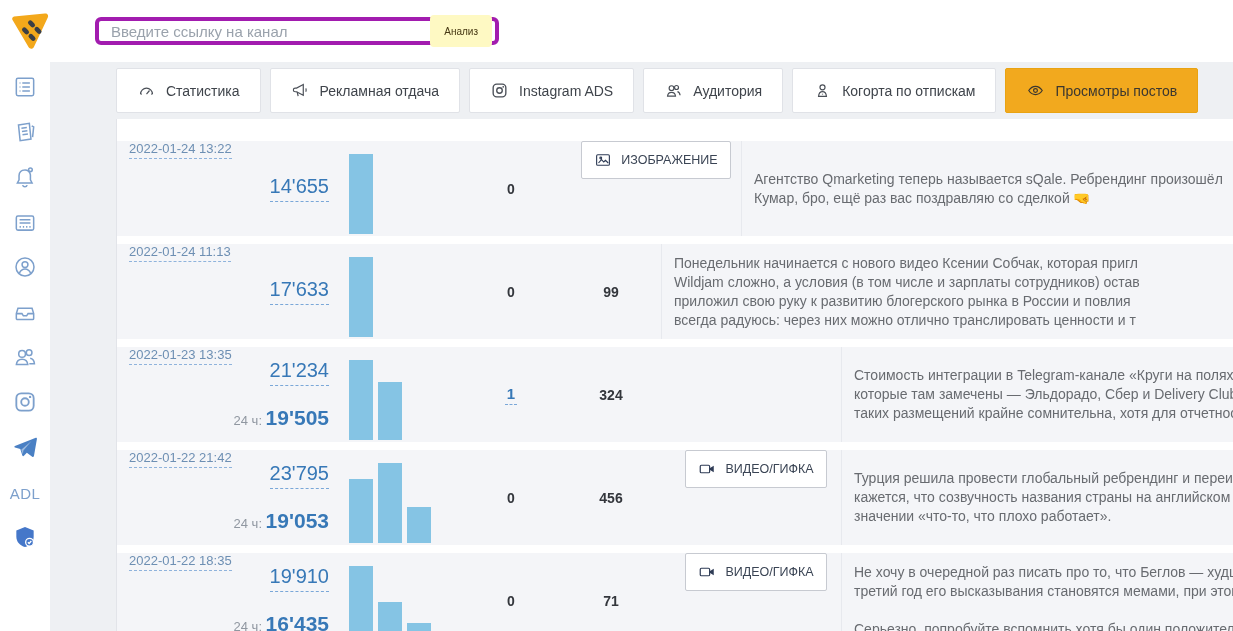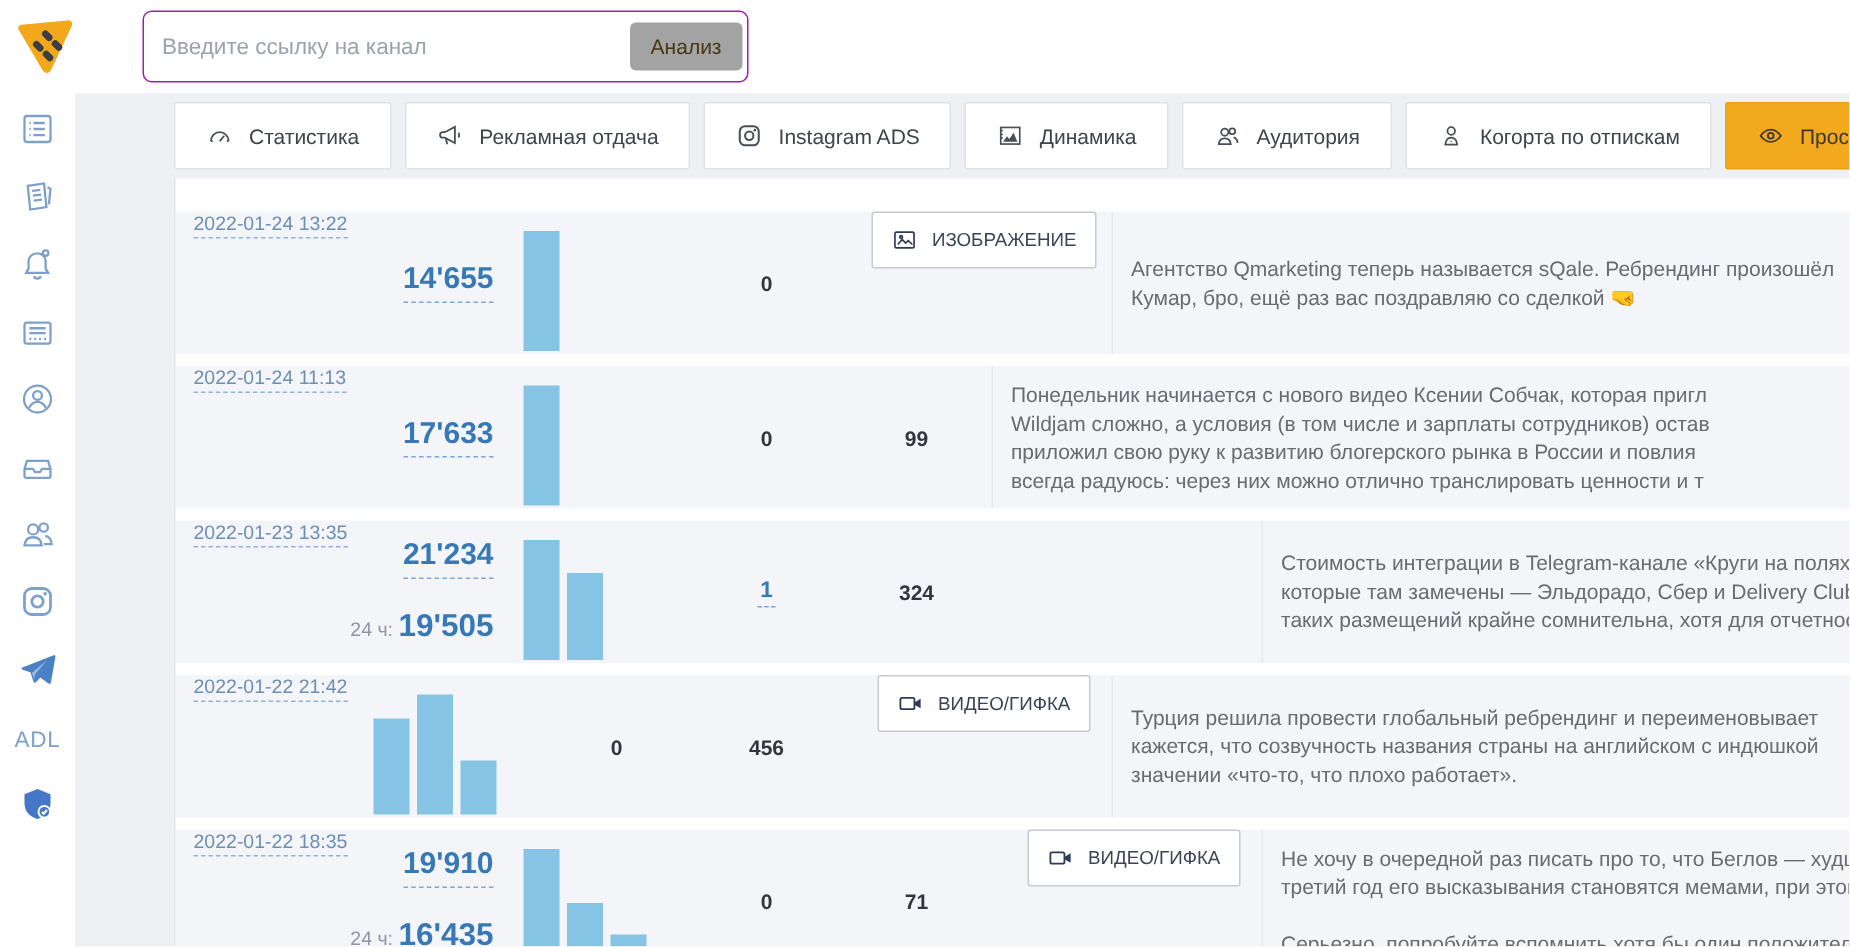--- a/index.html
+++ b/index.html
@@ -5,24 +5,24 @@
   html,body{margin:0;padding:0;}
   body{
     width:1233px;height:631px;overflow:hidden;background:#fff;
     font-family:"Liberation Sans", sans-serif;
     -webkit-font-smoothing:antialiased;
   }
   
   .topbar{height:62px;display:flex;align-items:center;background:#fff;}
   .logo{width:62px;display:flex;justify-content:center;align-items:center;cursor:pointer;}
   .logo svg{width:46px;height:42px;}
-  .search-wrap{position:relative;width:404px;margin-left:33px;height:48px;border:1px solid #a21caf;border-radius:6px;background:#fff;display:flex;align-items:center;box-sizing:border-box;}
+  .search-wrap{position:relative;width:404px;margin-left:33px;height:28px;border:4px solid #a21caf;border-radius:6px;background:#fff;display:flex;align-items:center;box-sizing:border-box;}
   .search-wrap input{border:none;outline:none;flex:1;padding:0 12px;font-size:15px;color:#333;background:transparent;font-family:inherit;}
   .search-wrap input::placeholder{color:#9AA2AC;}
-  .analyze-btn{margin-right:3px;background:#a3a3a3;border:none;border-radius:4px;height:32px;padding:0 14px;font-size:14px;color:#453712;font-weight:500;cursor:pointer;font-family:inherit;}
+  .analyze-btn{margin-right:3px;background:#fef9c3;border:none;border-radius:4px;height:32px;padding:0 14px;font-size:10px;color:#453712;font-weight:500;cursor:pointer;font-family:inherit;}
   
   .shell{display:flex;height:569px;}
   .sidebar{width:50px;background:#fff;display:flex;flex-direction:column;align-items:center;padding-top:4px;flex:none;}
   .side-item{height:45px;width:100%;display:flex;align-items:center;justify-content:center;color:#7DA0CC;cursor:pointer;}
   .side-item svg{width:26px;height:26px;}
   .adl-text{font-size:15px;letter-spacing:.5px;color:#7DA0CC;}
   .content{flex:1;background:#EEF0F3;display:flex;flex-direction:column;overflow:hidden;padding-left:33px;}
   
   .tabs{display:flex;gap:9px;padding:6px 8px 6px 33px;}
   .tab{height:45px;background:#fff;border:1px solid #E0E2E7;border-radius:2px;display:flex;align-items:center;gap:10px;padding:0 20px;font-size:14px;color:#3F444B;cursor:pointer;white-space:nowrap;font-family:inherit;box-sizing:border-box;}
@@ -30,21 +30,21 @@
   .tab svg{width:19px;height:19px;color:#4A4F57;}
   .tab.active{background:#F2A91E;border-color:#E9A312;color:#3B3730;}
   .tab.active svg{color:#3B3730;}
   
   .table-card{margin-left:33px;background:#fff;flex:1;border-left:1px solid #E2E4E9;padding-top:22px;overflow:hidden;}
   .row{background:#F4F5F8;height:95px;margin-bottom:8px;display:flex;align-items:stretch;}
   .col-date{width:118px;flex:none;display:flex;align-items:flex-start;padding-left:12px;box-sizing:border-box;}
   .date-link{font-size:13px;color:#6D8FB3;border-bottom:1px dashed #8FB3DC;padding-bottom:2px;white-space:nowrap;cursor:pointer;}
   .col-views{width:100px;flex:none;display:flex;flex-direction:column;align-items:flex-end;box-sizing:border-box;padding:12px 6px 12px 0;justify-content:space-between;}
   .col-views.centered{justify-content:center;}
-  .views-link{font-size:20px;font-weight:bold;color:#3778B7;border-bottom:1px dashed #7AA7D8;padding-bottom:3px;cursor:pointer;white-space:nowrap;}
+  .views-link{font-size:20px;font-weight:normal;color:#3778B7;border-bottom:1px dashed #7AA7D8;padding-bottom:3px;cursor:pointer;white-space:nowrap;}
   .h24{font-size:13px;color:#9097A1;white-space:nowrap;}
   .h24 b{font-size:21px;color:#3778B7;}
   .col-bars{width:96px;flex:none;display:flex;align-items:flex-end;gap:5px;padding:0 0 2px 14px;box-sizing:border-box;}
   .bar{width:24px;background:#85C4E4;}
   .col-num{width:100px;flex:none;display:flex;align-items:center;justify-content:center;font-size:14px;font-weight:bold;color:#33363C;}
   .num1{margin-left:30px;}
   .num-link{color:#3778B7;border-bottom:1px dashed #7AA7D8;font-size:15px;font-weight:bold;cursor:pointer;padding:0 2px 2px;}
   .col-badge{width:170px;flex:none;display:flex;align-items:flex-start;justify-content:center;margin-left:10px;}
   .badge{display:flex;align-items:center;gap:9px;background:#fff;border:1px solid #C7CAD1;border-radius:2px;padding:9px 12px;font-size:12.5px;color:#3A4454;white-space:nowrap;}
   .badge .icon{display:flex;}
@@ -175,30 +175,20 @@
             <svg viewBox="0 0 24 24" fill="none" stroke="currentColor" stroke-width="1.7">
               <rect x="4" y="4" width="16" height="16" rx="4.5"></rect>
               <circle cx="12" cy="12" r="3.5"></circle>
               <circle cx="16.7" cy="7.3" r="1.1" fill="currentColor" stroke="none"></circle>
             </svg>
           </span>
           <span class="tab-label">Instagram ADS</span>
         </button>
         <button class="tab">
           <span class="icon">
-            <svg viewBox="0 0 24 24" fill="none" stroke="currentColor" stroke-width="1.4">
-              <rect x="4" y="5" width="16" height="14"></rect>
-              <path d="M6 17l3.2-4.5 2 2.3 3.6-5.3L18 17z" fill="currentColor" stroke="none"></path>
-              <path d="M5 7v8" stroke-dasharray="1.5 1.5"></path>
-            </svg>
-          </span>
-          <span class="tab-label">Динамика</span>
-        </button>
-        <button class="tab">
-          <span class="icon">
             <svg viewBox="0 0 24 24" fill="none" stroke="currentColor" stroke-width="1.5">
               <circle cx="9.5" cy="9" r="3"></circle>
               <path d="M4.5 19c.3-3 2.3-4.7 5-4.7s4.7 1.7 5 4.7z"></path>
               <circle cx="15.8" cy="8.2" r="2.5"></circle>
               <path d="M17 13.4c2 .6 3.1 2.2 3.3 4.6"></path>
             </svg>
           </span>
           <span class="tab-label">Аудитория</span>
         </button>
         <button class="tab">
@@ -290,20 +280,24 @@
             <div class="col-text">
               <div class="tline">Стоимость интеграции в Telegram-канале «Круги на полях», по моей ин</div>
               <div class="tline">которые там замечены — Эльдорадо, Сбер и Delivery Club. С учетом топ</div>
               <div class="tline">таких размещений крайне сомнительна, хотя для отчетности и ачивки</div>
             </div>
           </div>
           <div class="row">
             <div class="col-date">
               <span class="date-link">2022-01-22 21:42</span>
             </div>
+            <div class="col-views">
+              <span class="views-link">23'795</span>
+              <div class="h24"><span class="h24-label">24 ч: </span><b class="h24-val">19'053</b></div>
+            </div>
             <div class="col-bars">
               <div class="bar" style="height: 64px;"></div>
               <div class="bar" style="height: 80px;"></div>
               <div class="bar" style="height: 36px;"></div>
             </div>
             <div class="col-num num1">0</div>
             <div class="col-num num2">456</div>
             <div class="col-badge">
               <div class="badge">
                 <span class="icon">

